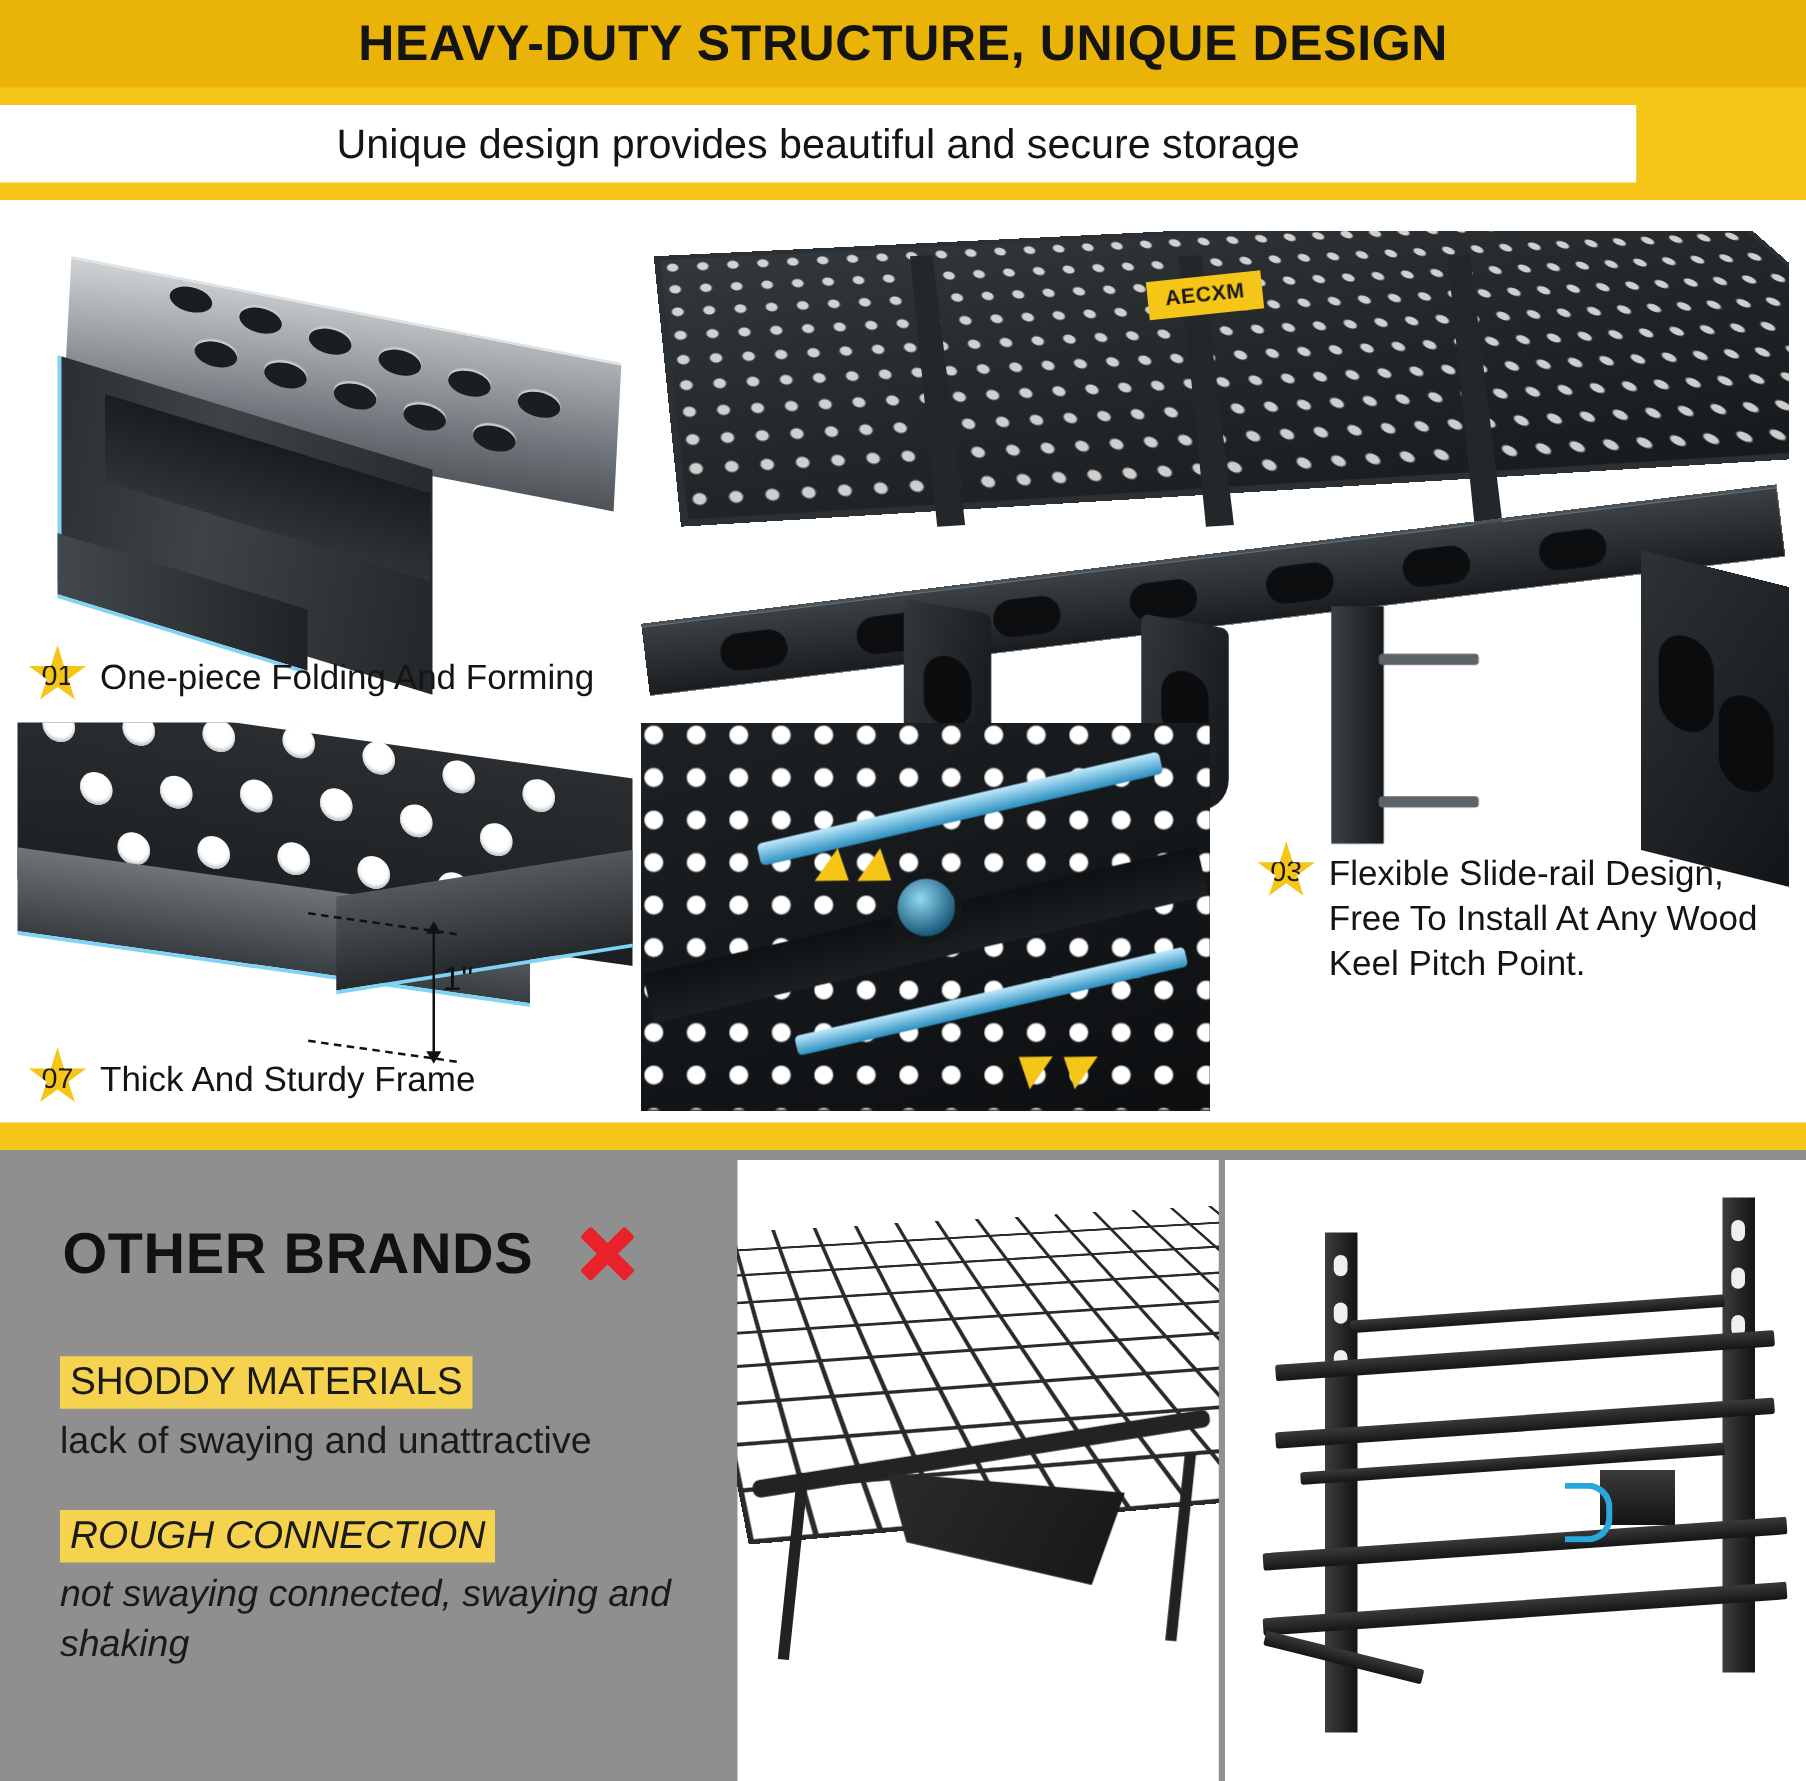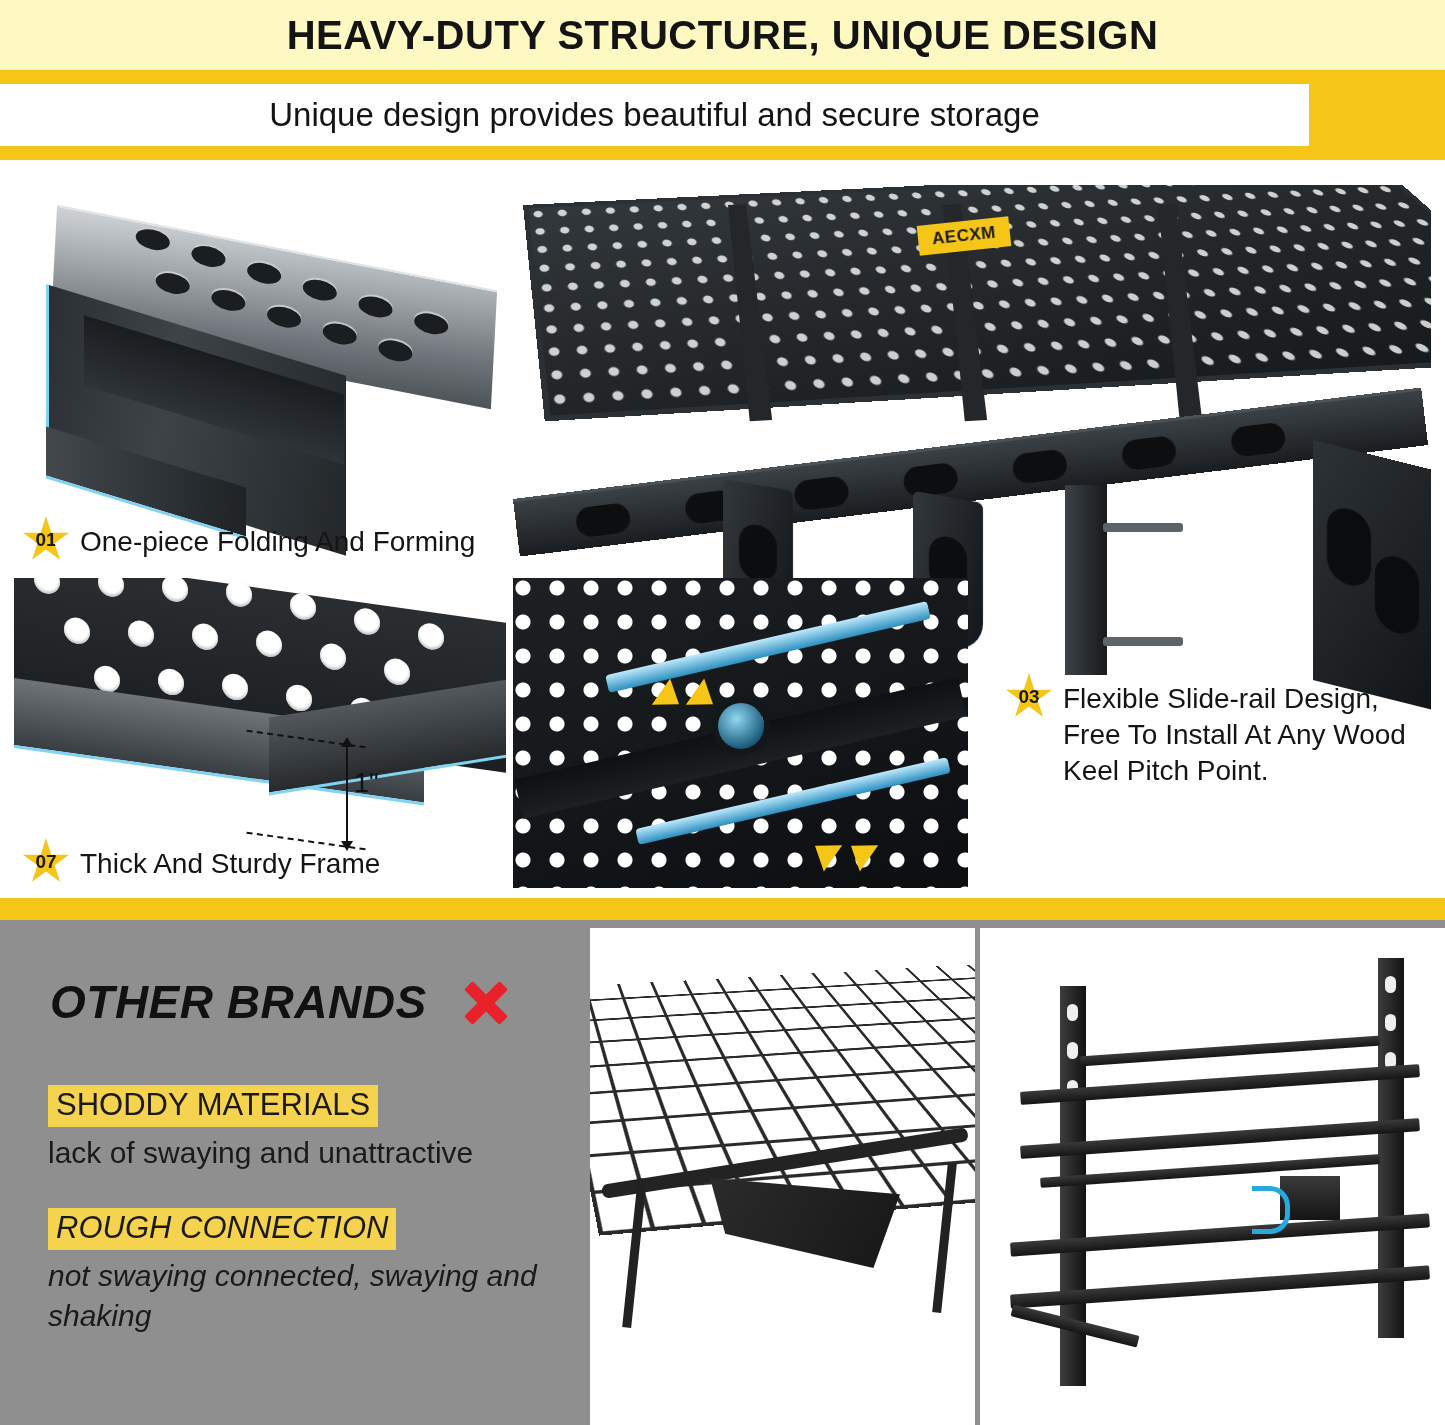--- a/index.html
+++ b/index.html
@@ -2,21 +2,21 @@
 <html><head>
 <meta charset="utf-8">
 <style>
   * { box-sizing: border-box; margin: 0; padding: 0; }
   html, body {
     width: 1445px; height: 1425px;
     font-family: "Liberation Sans", sans-serif;
     background: #ffffff;
     overflow: hidden;
   }
-  .page { position: relative; width: 1445px; height: 1425px; background:#fef9c3; }
+  .page { position: relative; width: 1445px; height: 1425px; background:#eab308; }
 
   
   .header-title {
     position: absolute; left: 0; top: 0; width: 1445px; height: 70px;
     display: flex; align-items: center; justify-content: center;
     font-weight: bold; font-size: 40px; letter-spacing: 0.5px;
     color: #141414; text-align: center;
   }
   .yellow-band {
     position: absolute; left: 0; top: 70px; width: 1445px; height: 90px;
@@ -215,39 +215,39 @@
   }
 
   
   .callout { position:absolute; display:flex; align-items:flex-start; gap:10px; }
   .star {
     position:relative; width:48px; height:48px; flex:0 0 48px;
     background:#f5c518;
     clip-path: polygon(50% 0%, 61% 35%, 98% 35%, 68% 57%, 79% 91%, 50% 70%, 21% 91%, 32% 57%, 2% 35%, 39% 35%);
     display:flex; align-items:center; justify-content:center;
   }
-  .star span { font-size:19px; font-weight:bold; color:#1a1a1a; }
+  .star span { font-size:23px; font-weight:normal; color:#1a1a1a; }
   .callout .txt { font-size:28px; color:#141414; line-height:1.28; padding-top:8px; }
 
   .c1 { left: 22px; top: 356px; }
   .c2 { left: 22px; top: 678px; }
   .c3 { left: 1005px; top: 513px; width: 430px; }
 
   
   .mid-band {
     position:absolute; left:0; top:898px; width:1445px; height:22px; background:#f5c518;
   }
 
   
   .bottom-section {
     position:absolute; left:0; top:920px; width:1445px; height:505px; background:#8f8f8f;
   }
   .other-col { position:absolute; left:0; top:0; width:585px; height:505px; }
   .ob-title {
-    position:absolute; left:50px; top:55px; display:flex; align-items:center; gap:30px;font-style:italic;
+    position:absolute; left:50px; top:55px; display:flex; align-items:center; gap:30px;
   }
   .ob-title .t {
     font-size:46px; font-weight:bold; color:#111; letter-spacing:0.5px;
   }
   .ob-title .x {
     position:relative; width:54px; height:54px;
   }
   .ob-title .x::before, .ob-title .x::after {
     content:""; position:absolute; left:4px; top:22px; width:50px; height:12px;
     background:#e8212a; border-radius:2px;

